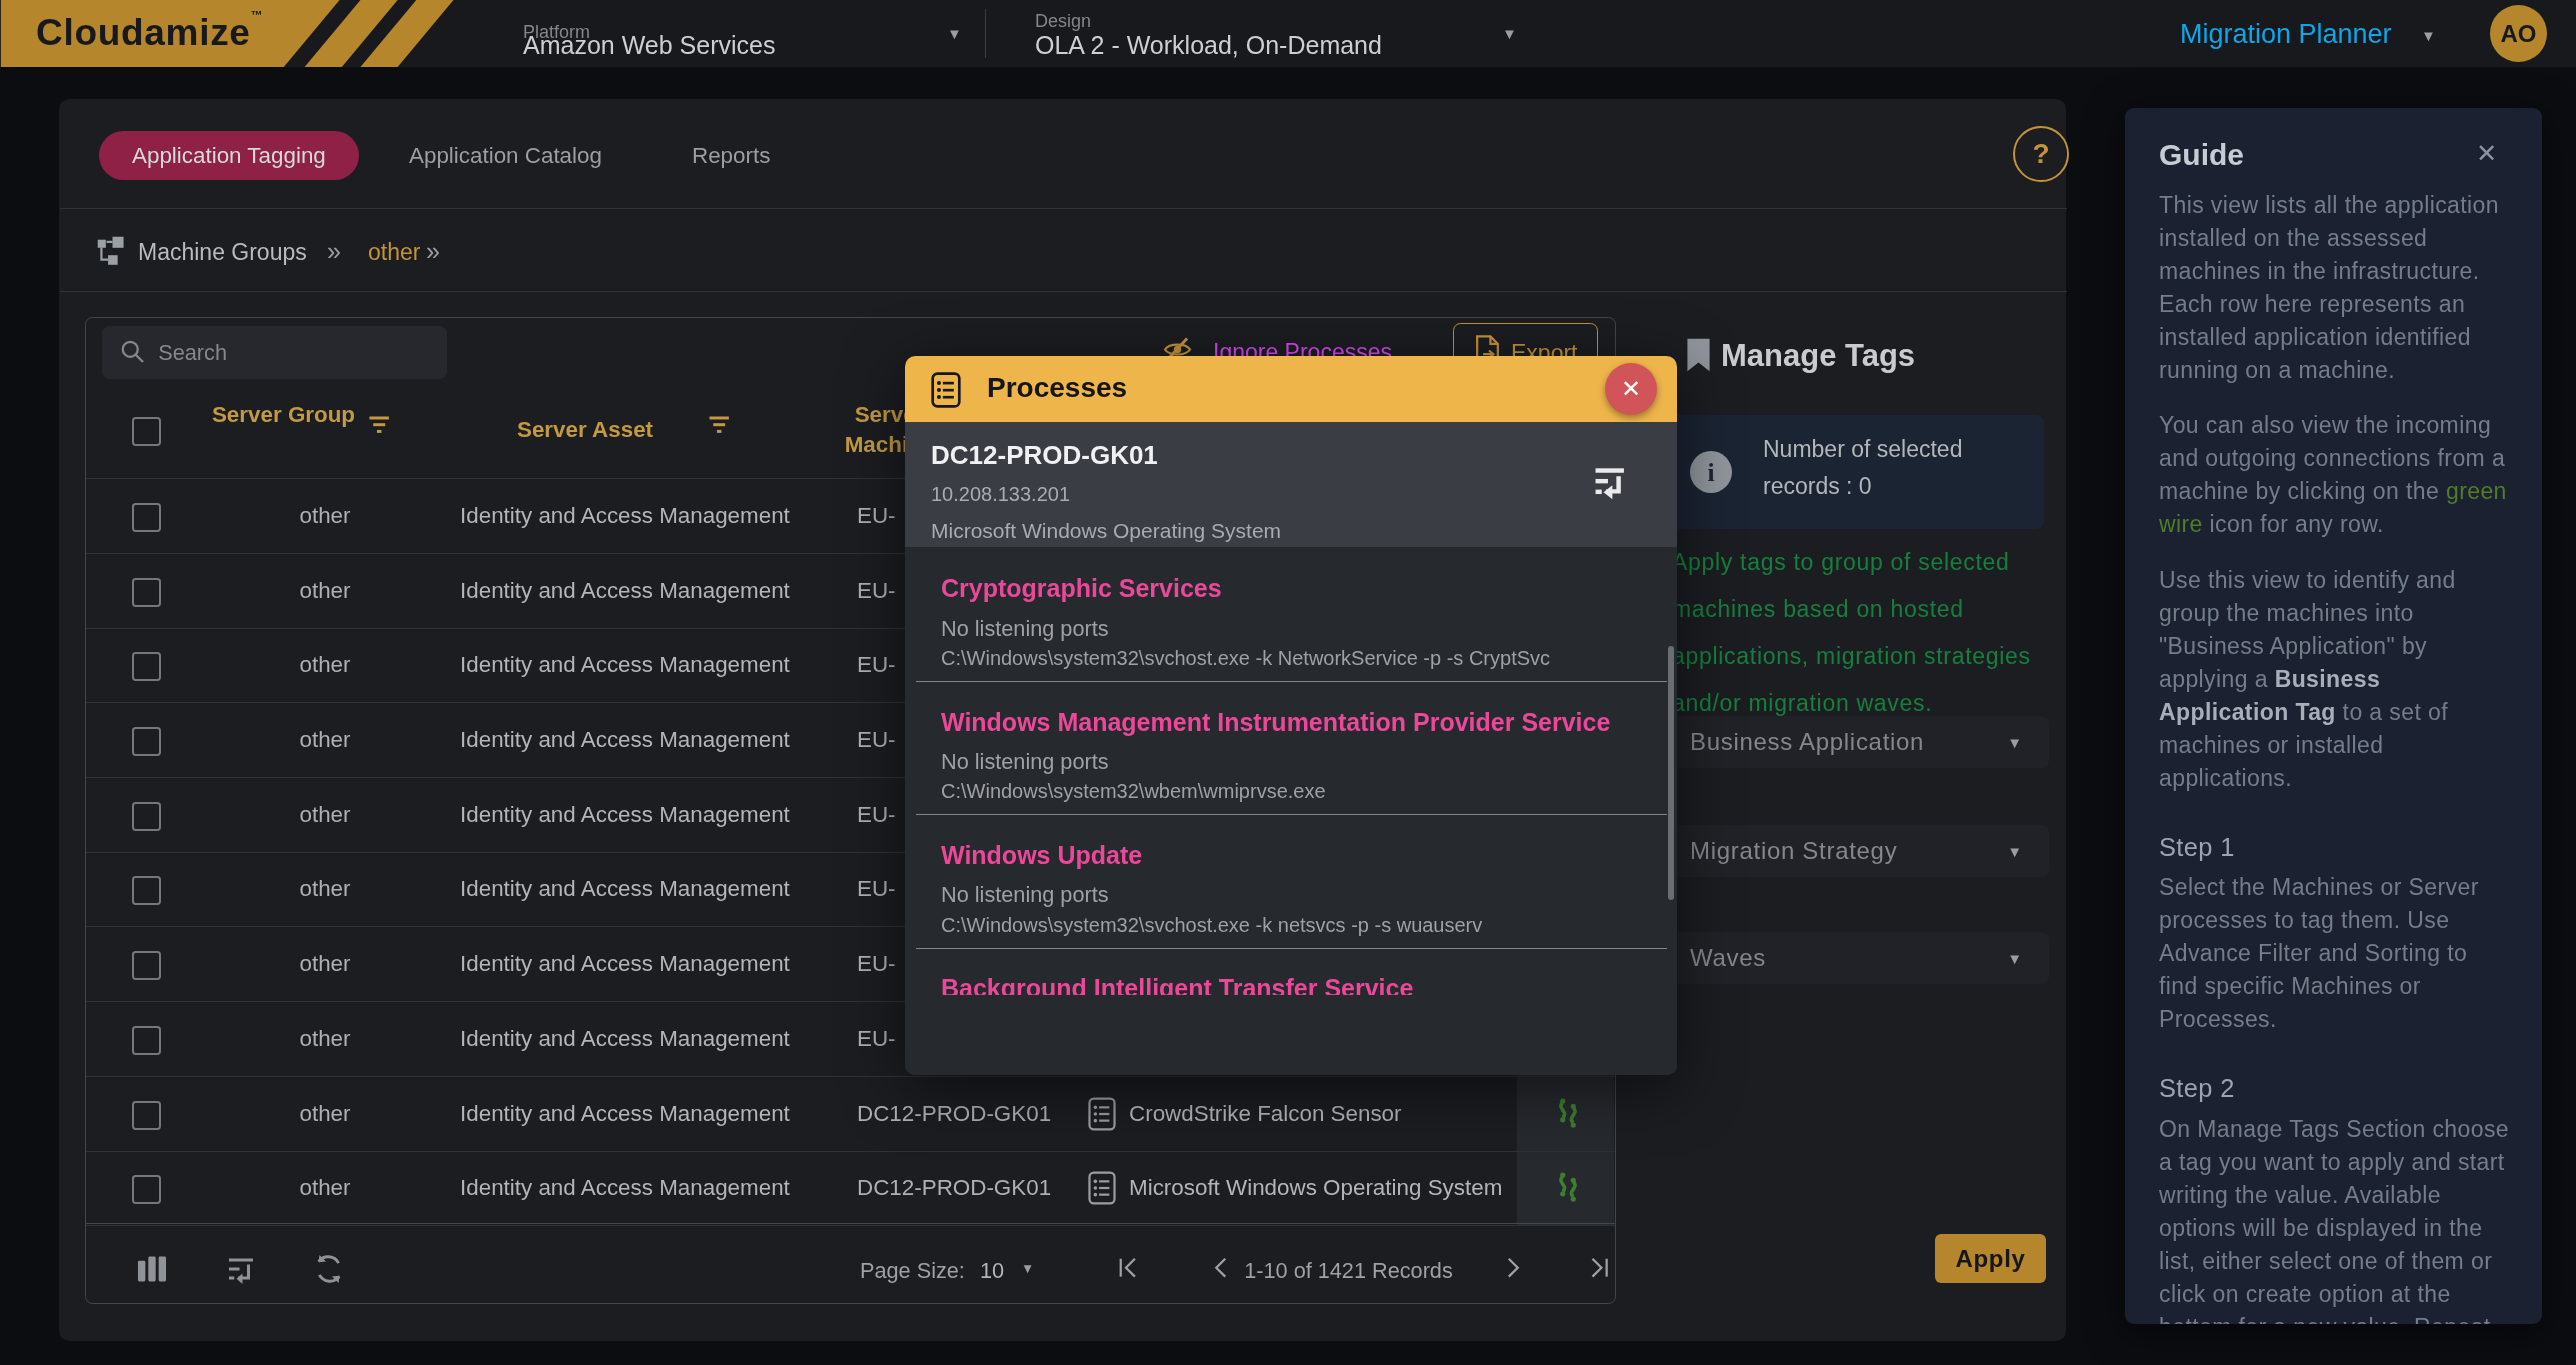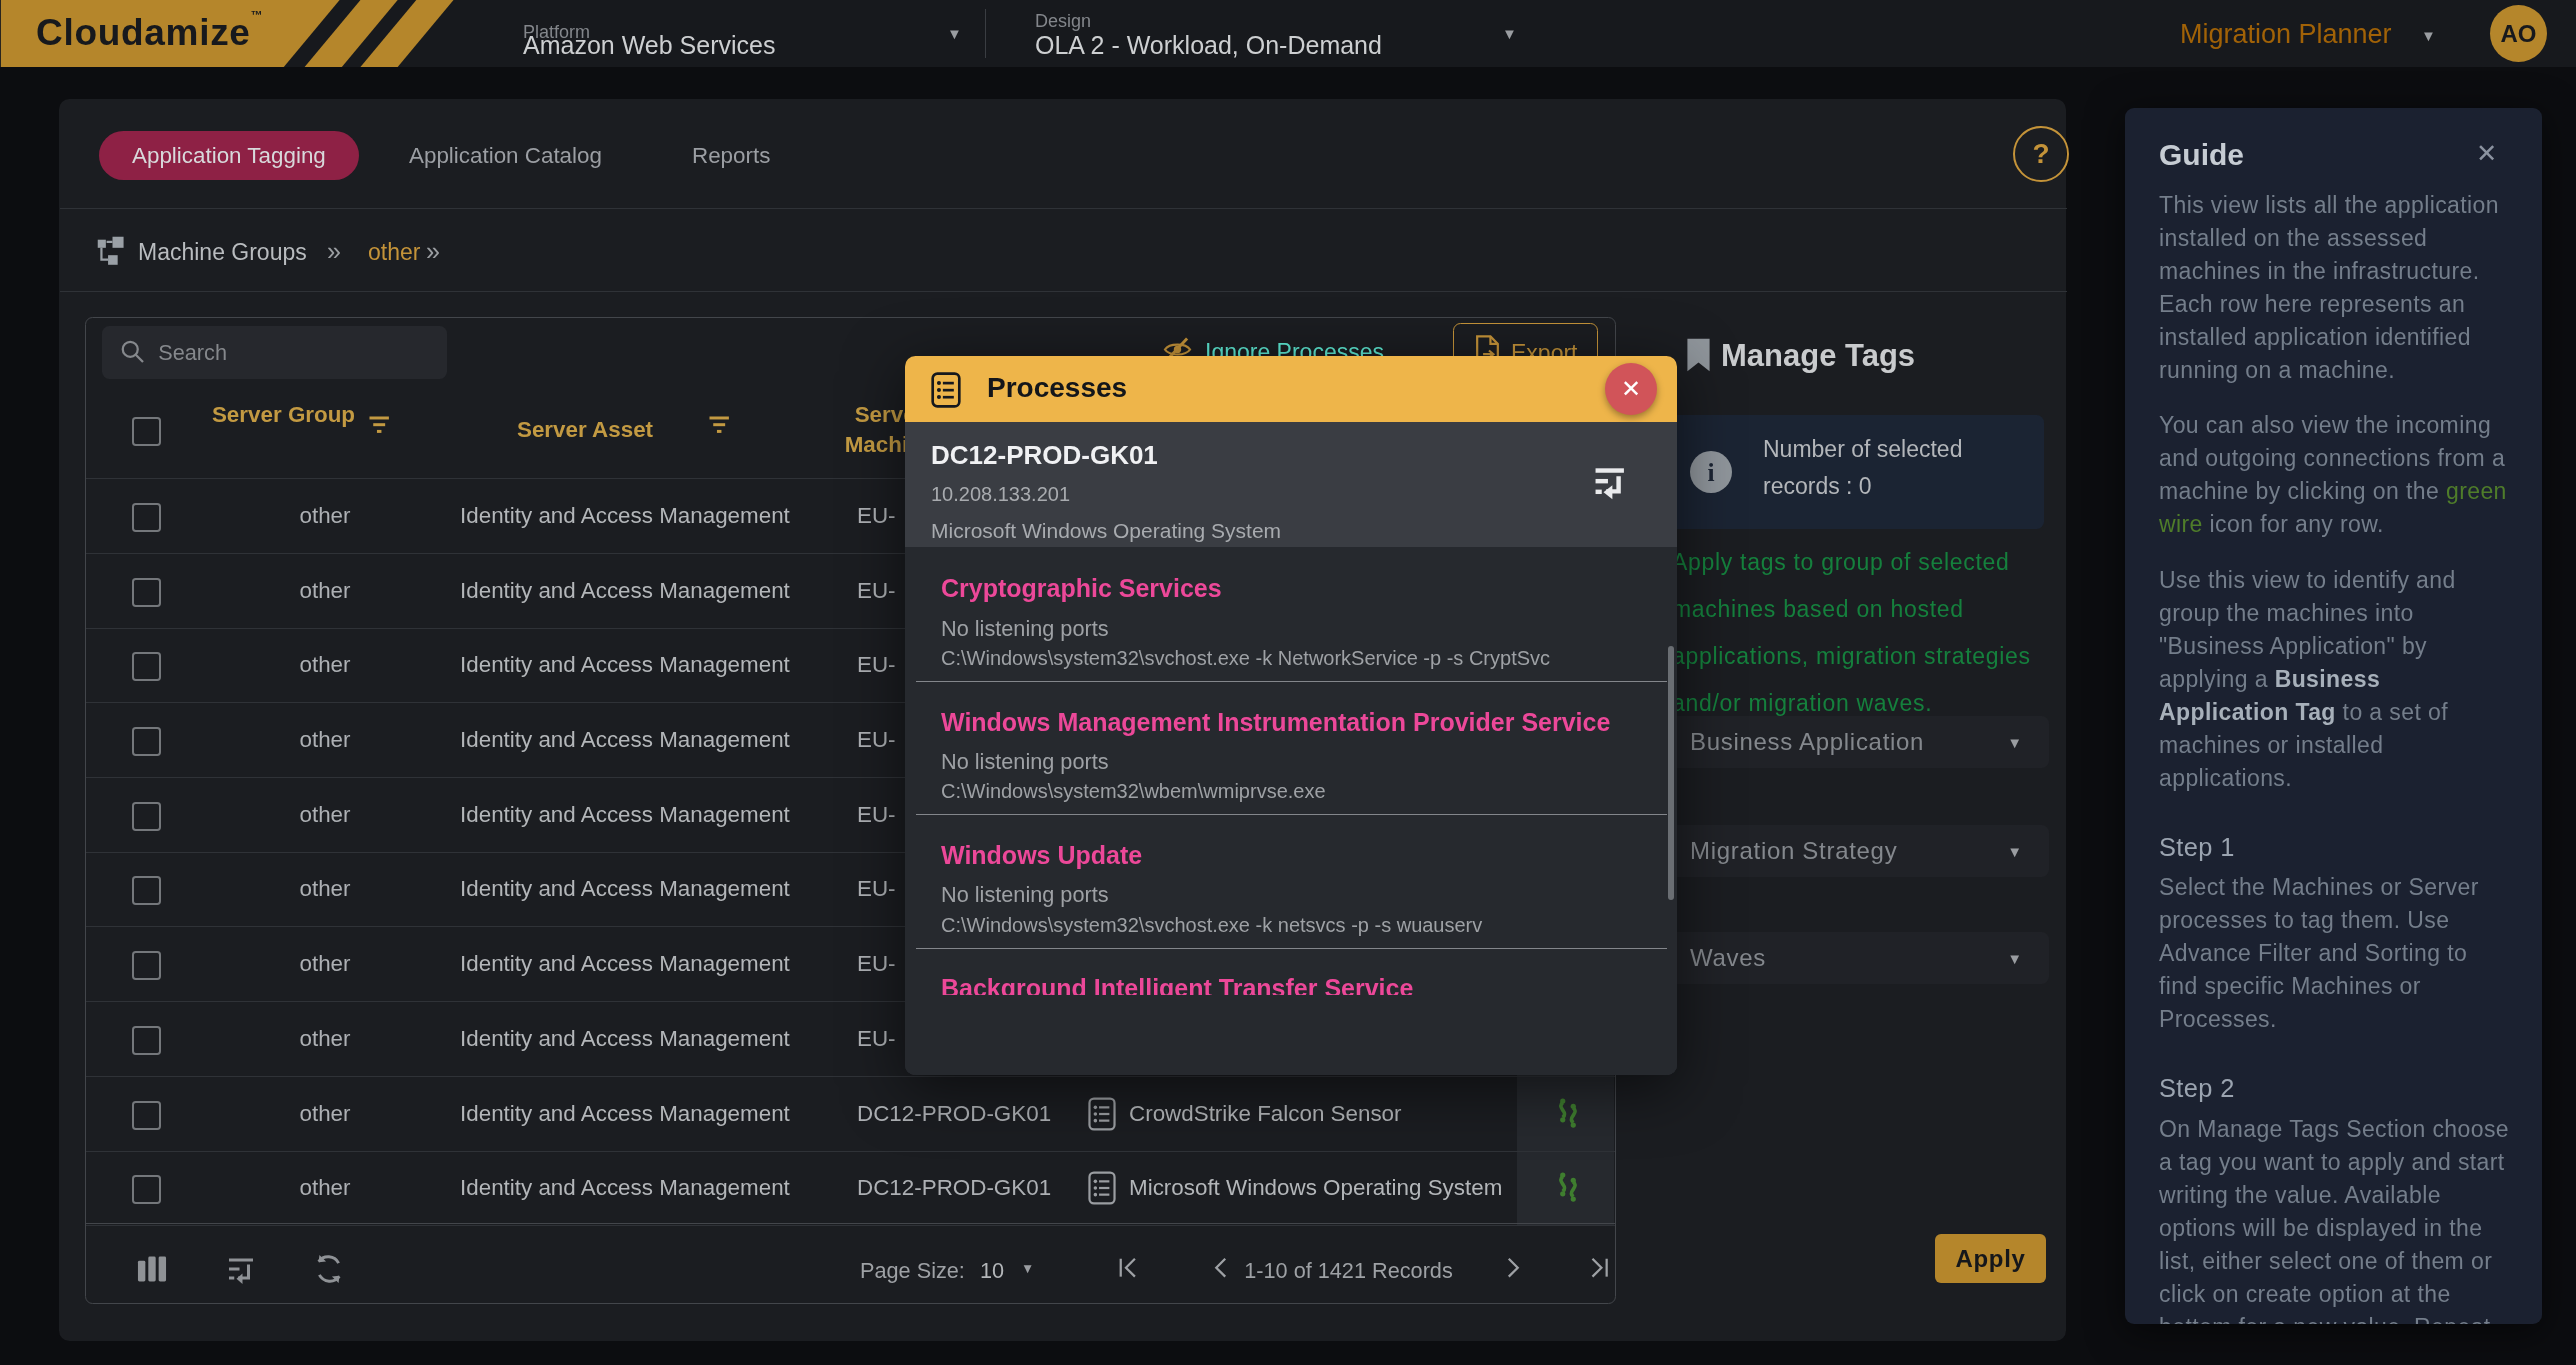--- a/index.html
+++ b/index.html
@@ -7,38 +7,38 @@
   .abs{position:absolute;}
   
   .topbar{left:0;top:0;width:2576px;height:67px;background:#17191d;}
   .logo-wrap{left:0;top:0;width:508px;height:50px;}
   .logo-text{left:36px;top:12px;font-size:37px;font-weight:bold;color:#17191d;letter-spacing:0.7px;}
   .logo-tm{font-size:12px;vertical-align:top;position:relative;top:-4.5px;}
   .tb-label{font-size:18px;color:#83868b;}
   .tb-value{font-size:25px;color:#cdcfd1;}
   .caret{color:#9a9da1;font-size:15px;}
   .tb-divider{left:985px;top:9px;width:0.7px;height:49px;background:#3a3d42;}
-  .app-title{left:2180px;top:19.4px;font-size:27px;color:#a16207;}
+  .app-title{left:2180px;top:19.4px;font-size:27px;color:#0ea5e9;}
   .avatar{left:2490px;top:5.2px;width:57px;height:57px;border-radius:50%;background:#b5862b;color:#17191d;font-weight:bold;font-size:24px;display:flex;align-items:center;justify-content:center;}
   
   .card{left:59px;top:99px;width:2007px;height:1242px;background:#1b1d21;border-radius:10.5px;}
   .tab-pill{left:99px;top:131px;height:49px;padding:0 33px;border-radius:25px;background:#8e2145;color:#d8d9db;font-size:22.4px;display:flex;align-items:center;}
   .tab{top:131px;height:49px;color:#9b9ea3;font-size:22.4px;display:flex;align-items:center;}
   .help-circle{left:2013px;top:126px;width:52px;height:52px;border:2.2px solid #c49339;border-radius:50%;color:#c49339;font-size:28px;font-weight:bold;display:flex;align-items:center;justify-content:center;}
   .tabs-divider{left:60px;top:208px;width:2007px;height:0.7px;background:#2f3237;}
   .crumb-divider{left:60px;top:291px;width:2007px;height:0.7px;background:#2f3237;}
   .crumb-text{font-size:23px;color:#b9bcbf;}
   .crumb-sep{font-size:25px;color:#9a9da1;}
   .crumb-link{font-size:23px;color:#c49339;}
   
   .table{left:85px;top:317px;width:1529px;height:985px;border:0.7px solid #43464b;border-radius:7.5px;}
   .searchbox{left:16.4px;top:8.2px;width:345px;height:53px;background:#26282d;border-radius:7.5px;display:flex;align-items:center;}
   .searchbox input{background:transparent;border:none;outline:none;color:#c6c8ca;font-size:21.7px;font-family:"Liberation Sans",sans-serif;width:269px;}
   .searchbox input::placeholder{color:#85888c;}
-  .gold-textbtn{color:#5eead4;font-size:23px;display:flex;align-items:center;gap:12px;}
+  .gold-textbtn{color:#d946ef;font-size:23px;display:flex;align-items:center;gap:20px;}
   .export-btn{left:1367px;top:5.2px;width:143px;height:59px;border:1.5px solid #c49339;border-radius:7.5px;color:#c49339;font-size:23px;display:flex;align-items:center;justify-content:center;gap:10.5px;}
   .thead{left:0;top:64px;width:1529px;height:96px;border-bottom:0.7px solid #2f3237;}
   .th{color:#c39a42;font-size:22.4px;font-weight:bold;text-align:center;line-height:30px;}
   .checkbox{width:25.4px;height:25.4px;border:2.2px solid #74777b;border-radius:3.7px;background:transparent;}
   .row{left:0;width:1529px;height:75px;border-bottom:0.7px solid #2f3237;}
   .cell{font-size:22.4px;color:#adb0b4;display:flex;align-items:center;}
   .cell.asset{color:#b3b6b9;}
   .wirecol{left:1431px;top:160px;width:97px;height:747px;background:#26292e;}
   .tfoot{left:0;top:905px;width:1529px;height:78px;border-top:0.7px solid #43464b;}
   .pgtext{font-size:21.7px;color:#9ea1a5;}

